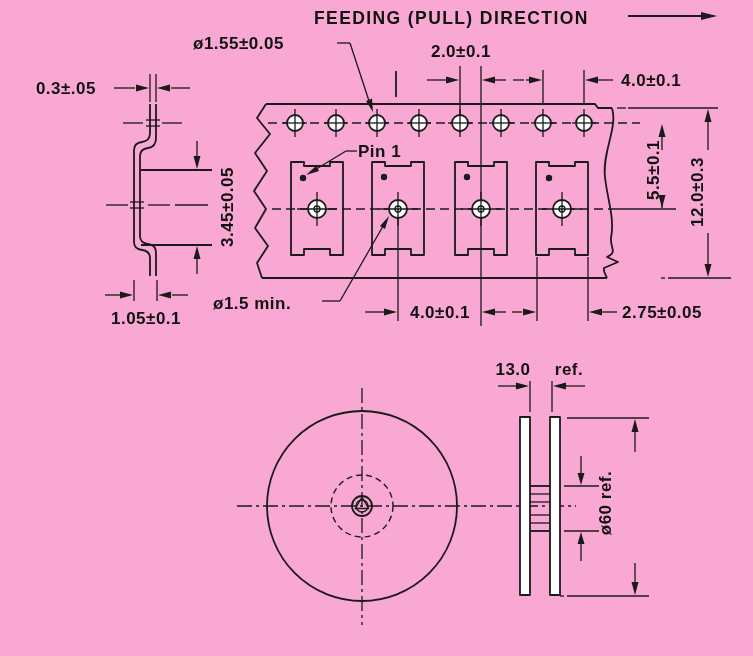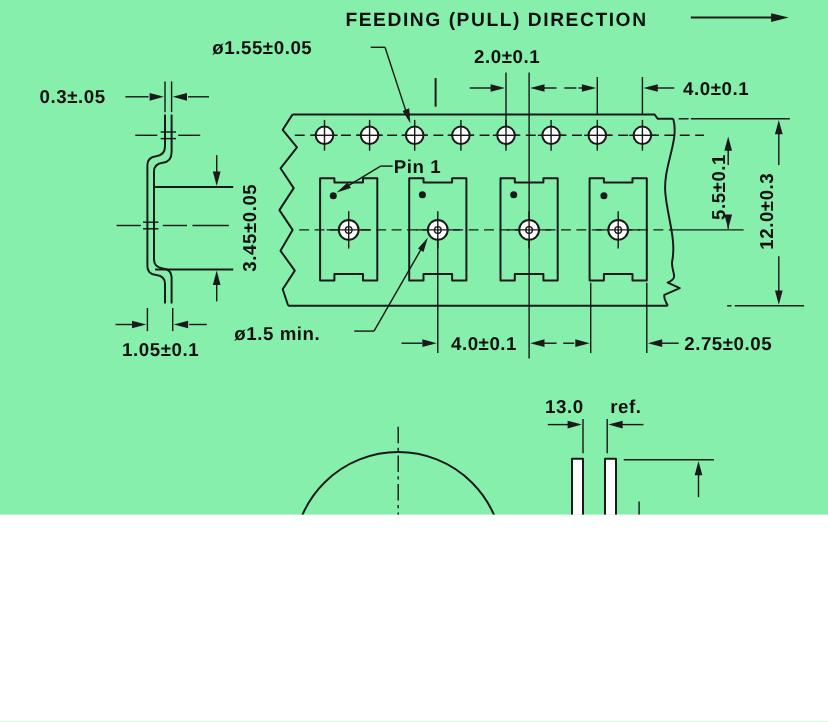--- a/index.html
+++ b/index.html
@@ -1,16 +1,16 @@
 <!DOCTYPE html>
 <html><head>
 <meta charset="utf-8">
 <style>
   html,body{margin:0;padding:0;background:#ffffff;}
-  .stage{position:relative;width:753px;height:468px;background:#86efac;overflow:hidden;}
+  .stage{position:relative;width:753px;height:656px;background:#f9a8d4;overflow:hidden;}
   svg{display:block}
   .ln{stroke:#1a1a1a;stroke-width:1.8;fill:none;stroke-linejoin:round;stroke-linecap:butt}
   .thin{stroke:#1a1a1a;stroke-width:1.3;fill:none}
   .dash{stroke:#1a1a1a;stroke-width:1.3;fill:none;stroke-dasharray:9 5}
   .dashdot{stroke:#1a1a1a;stroke-width:1.3;fill:none;stroke-dasharray:15 4 3 4}
   .dashsm{stroke:#1a1a1a;stroke-width:1.4;fill:none;stroke-dasharray:6 4}
   .fb{fill:#1a1a1a;stroke:none}
   .wh{fill:#ffffff}
   text{font-family:"Liberation Sans",sans-serif;font-weight:700;fill:#111111;}
   .t{font-size:17px;letter-spacing:0.5px}

